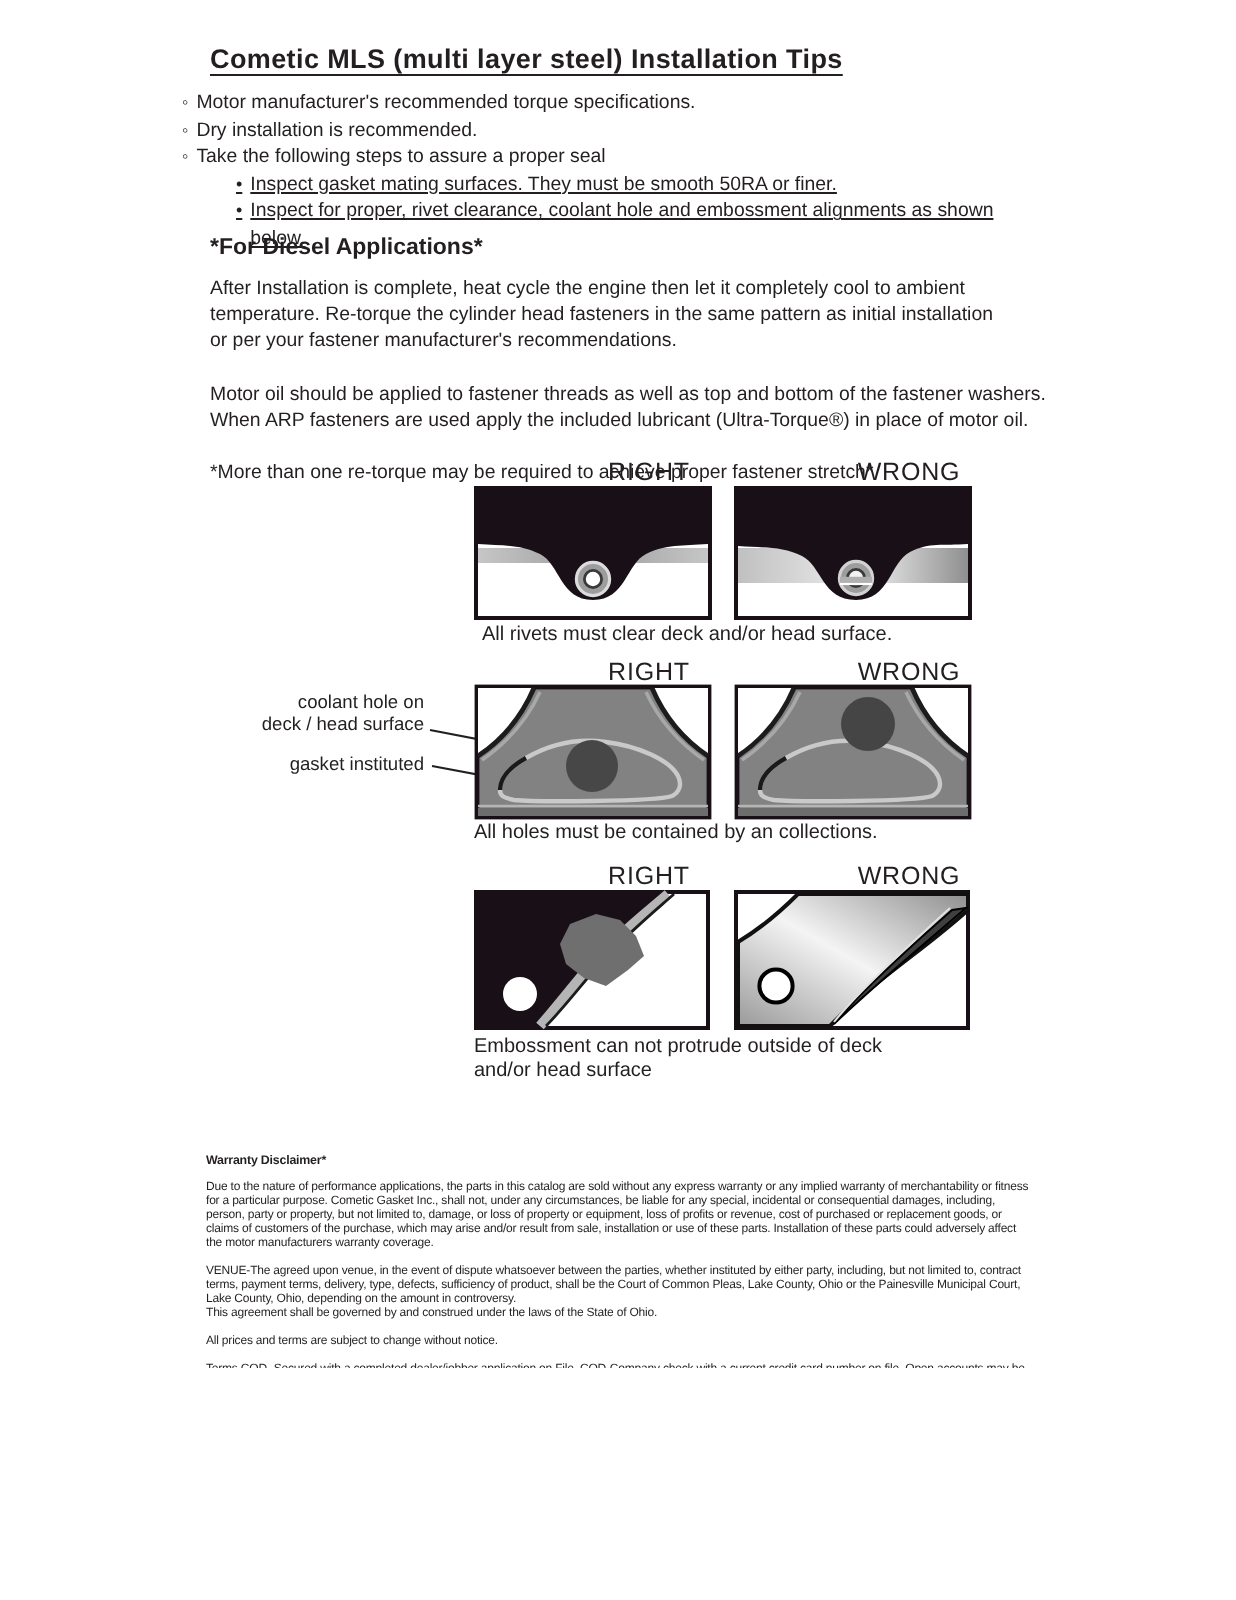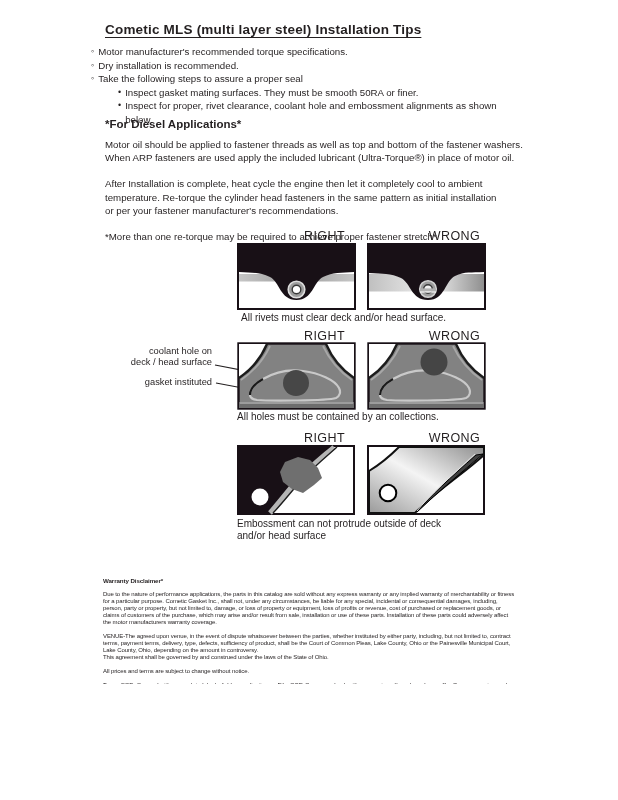--- a/index.html
+++ b/index.html
@@ -6,21 +6,21 @@
   .page{position:relative;width:618px;height:684px;background:#ffffff;
         font-family:"Liberation Sans",sans-serif;color:#231f20;overflow:hidden;}
 
   .page-title{position:absolute;left:105px;top:22px;font-size:13.5px;font-weight:bold;
         letter-spacing:.2px;text-decoration:underline;text-underline-offset:3px;
         text-decoration-thickness:1.4px;}
 
   .bullets{position:absolute;left:91px;top:45px;width:434px;font-size:9.7px;line-height:13.6px;}
   .b1{display:flex;}
   .b1::before{content:"\25E6";margin-right:4px;font-size:9px;}
-  .b2{display:flex;margin-left:27px;}
+  .b2{display:flex;margin-left:27px;text-decoration:underline;}
   .b2::before{content:"\2022";margin-right:4px;font-size:9px;}
 
   .diesel{position:absolute;left:105px;top:118px;width:428px;}
   .h2{font-size:11.5px;font-weight:bold;margin:0 0 8px 0;}
   .body{font-size:9.7px;line-height:13.2px;margin:0 0 13px 0;white-space:pre-line;}
 
   .figlabel{position:absolute;width:119px;text-align:center;font-size:12.5px;letter-spacing:.4px;padding-left:28px;}
   .figcap{position:absolute;font-size:10px;line-height:11.5px;white-space:pre-line;}
   .panel{position:absolute;}
   .panel svg{display:block;}
@@ -46,25 +46,25 @@
   <div class="bullets">
     <div class="b1">Motor manufacturer's recommended torque specifications.</div>
     <div class="b1">Dry installation is recommended.</div>
     <div class="b1">Take the following steps to assure a proper seal</div>
     <div class="b2">Inspect gasket mating surfaces.  They must be smooth 50RA or finer.</div>
     <div class="b2">Inspect for proper, rivet clearance, coolant hole and embossment alignments as shown below.</div>
   </div>
 
   <div class="diesel">
     <div class="h2">*For Diesel Applications*</div>
-    <p class="body">Motor oil should be applied to fastener threads as well as top and bottom of the fastener washers.
-When ARP fasteners are used apply the included lubricant (Ultra-Torque®) in place of motor oil.</p>
     <p class="body">After Installation is complete, heat cycle the engine then let it completely cool to ambient
 temperature. Re-torque the cylinder head fasteners in the same pattern as initial installation
 or per your fastener manufacturer's recommendations.</p>
+    <p class="body">Motor oil should be applied to fastener threads as well as top and bottom of the fastener washers.
+When ARP fasteners are used apply the included lubricant (Ultra-Torque®) in place of motor oil.</p>
     <p class="body">*More than one re-torque may be required to achieve proper fastener stretch*</p>
   </div>
 
   <div class="figlabel" style="left:237px;top:229px;">RIGHT</div>
   <div class="figlabel" style="left:367px;top:229px;">WRONG</div>
 
   <div class="panel" style="left:237px;top:243px;">
     <svg width="119" height="67" viewBox="0 0 119 67">
       <rect x="1" y="1" width="117" height="65" fill="#ffffff" stroke="#181016" stroke-width="2"></rect>
       <linearGradient id="dg1" x1="0" y1="0" x2="1" y2="0">

